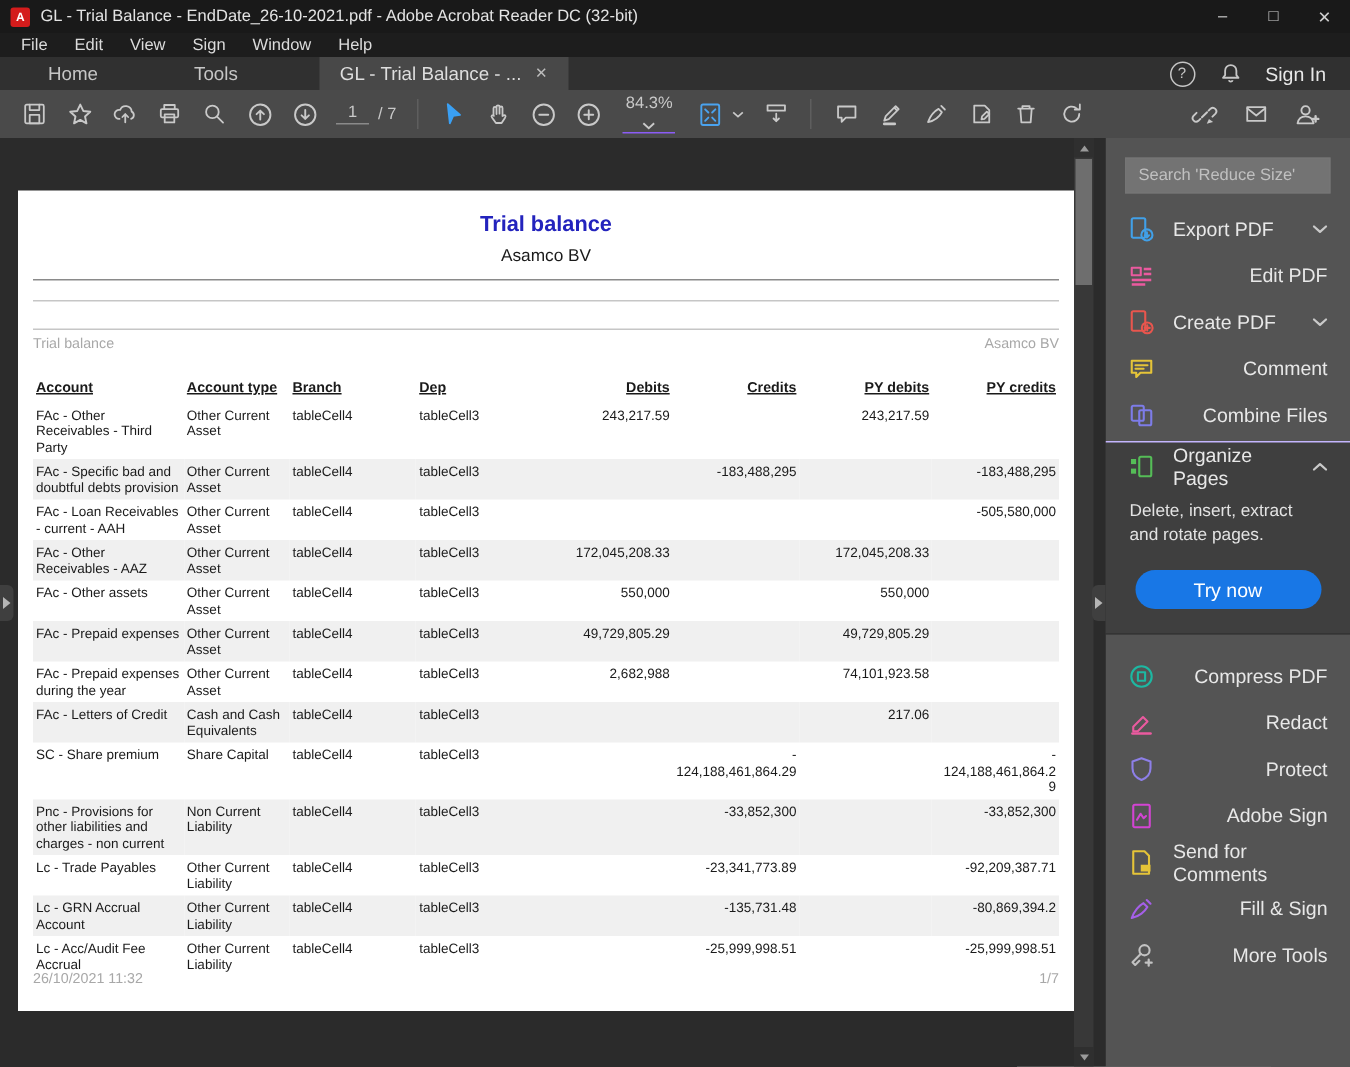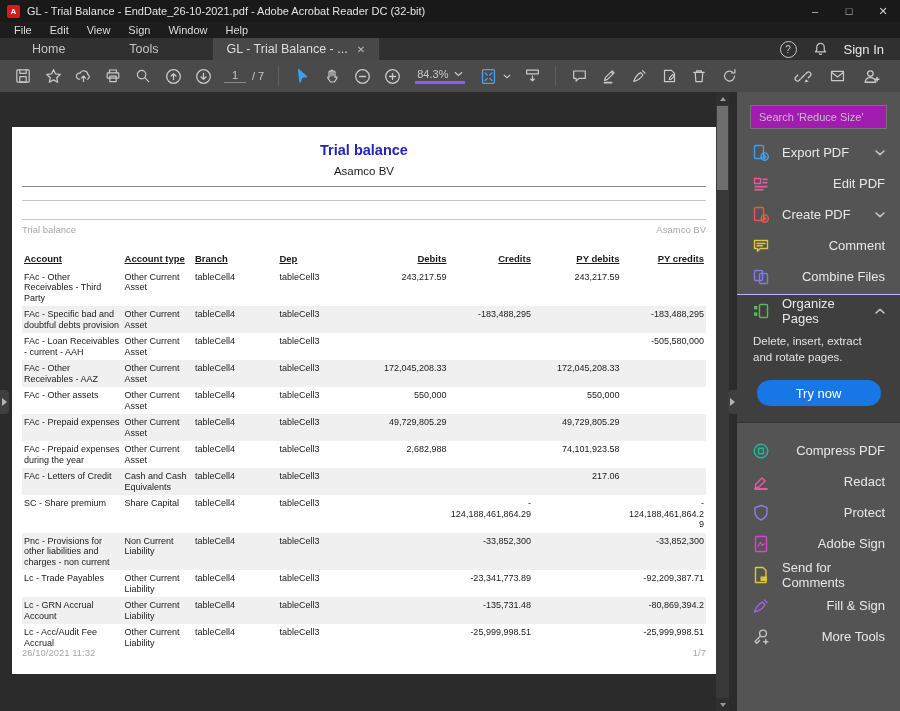--- a/index.html
+++ b/index.html
@@ -33,21 +33,21 @@
 
   
   .toolbar { height:32px; background:#4a4a4a; display:flex; align-items:center; padding:0 8px; flex:none; }
   .tbtn { background:none; border:none; width:30px; height:28px; display:flex; align-items:center;
     justify-content:center; flex:none; }
   .tbtn svg { stroke:#c9c9c9; fill:none; stroke-width:1.2; stroke-linecap:round; stroke-linejoin:round; }
   .sep { width:1px; height:20px; background:#5e5e5e; margin:0 8px; flex:none; }
   .pagebox { display:flex; align-items:center; gap:6px; color:#c9c9c9; font-size:11px; margin:0 6px; }
   .pagenum { display:inline-block; width:22px; text-align:center; border-bottom:1px solid #8a8a8a; padding-bottom:1px; }
   .zoombox { display:flex; align-items:center; gap:6px; color:#c9c9c9; font-size:11px;
-    border-bottom:3px solid #8b5cf6; padding:0 2px 1px 2px; margin:0 8px; }
+    border-bottom:1px solid #8b5cf6; padding:0 2px 1px 2px; margin:0 8px;flex-direction:column; }
   .zoombox svg, .fitcaret svg { stroke:#c9c9c9; fill:none; stroke-width:1.4; }
   .tb-right { margin-left:auto; display:flex; align-items:center; gap:4px; padding-right:6px; }
   .blue svg { stroke:#4aa3ef; }
   .fitwrap { display:flex; align-items:center; }
 
   
   .main { flex:1; display:flex; min-height:0; }
   .docpane { flex:1; position:relative; background:#2b2b2b; }
 
   
@@ -85,21 +85,21 @@
     background:#3f3f3f; display:flex; align-items:center; justify-content:center; }
   .handle-left { left:0; border-radius:0 4px 4px 0; }
   .handle-right { right:0; border-radius:4px 0 0 4px; }
   .tri-right { width:0; height:0; border-top:4px solid transparent; border-bottom:4px solid transparent;
     border-left:5px solid #b5b5b5; }
 
   
   .sidebar { width:163px; flex:none; background:#545454; display:flex; flex-direction:column;
     color:#e8e8e8; font-size:13px; }
   .search-wrap { padding:13px 13px 8px 13px; }
-  .search-wrap input { width:100%; height:24px; background:#a21caf; border:1px solid #757575;
+  .search-wrap input { width:100%; height:24px; background:#737373; border:1px solid #757575;
     color:#dddddd; font-size:11px; padding:0 8px; font-family:"Liberation Sans", sans-serif; }
   .search-wrap input::placeholder { color:#c0c0c0; }
   .tool-item { display:flex; align-items:center; height:31px; padding:0 15px; gap:12px;justify-content:space-between; }
   .tool-item .ticon { width:18px; height:18px; flex:none; display:flex; }
   .tool-item svg { stroke:currentColor; fill:none; stroke-width:1.4; stroke-linecap:round; stroke-linejoin:round; }
   .tool-label { color:#e8e8e8; }
   .chev { margin-left:auto; display:flex; }
   .chev svg { stroke:#c9c9c9; fill:none; stroke-width:1.5; }
   .organize-block { background:#3f3f3f; border-top:1px solid #c4b5fd; border-bottom:1px solid #343434;
     padding-bottom:16px; margin-top:2px; }

